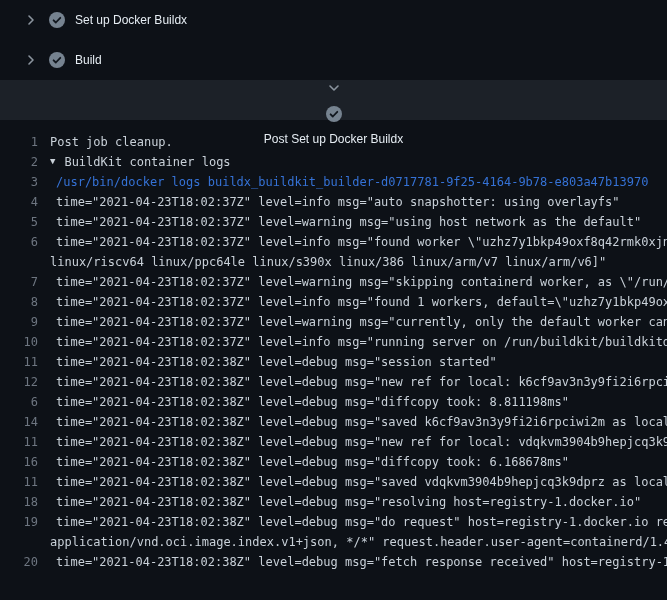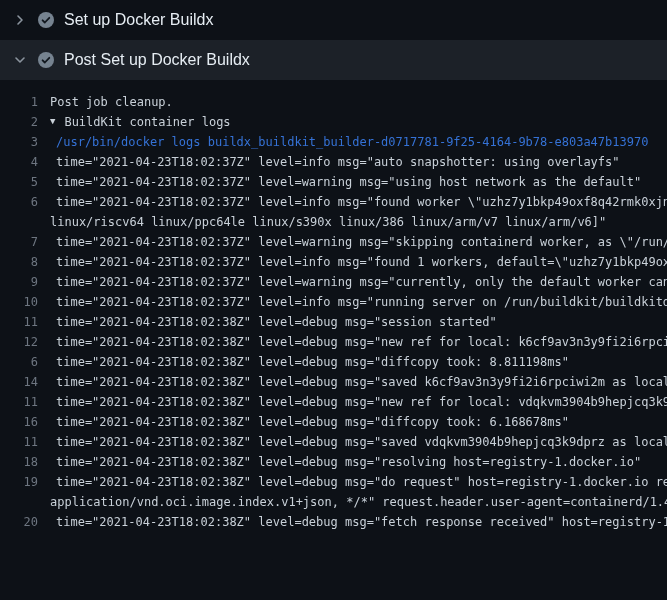--- a/index.html
+++ b/index.html
@@ -16,26 +16,26 @@
   *{box-sizing:border-box;}
   html,body{margin:0;padding:0;}
   body{
     width:667px;height:600px;overflow:hidden;
     background:var(--background);
     font-family:"Liberation Sans",sans-serif;
   }
   
   .step{
     display:flex;align-items:center;
-    height:40px;padding:0 12px;gap:10px;
+    height:40px;padding:0 23px;gap:10px;
     color:var(--header-text);
-    font-size:16px;
+    font-size:12px;
     cursor:pointer;
   }
-  .step.expanded{background:var(--header-expanded-bg);}
+  .step.expanded{background:var(--header-expanded-bg);flex-direction:column;}
   .chev{width:16px;height:16px;flex:none;display:flex;align-items:center;justify-content:center;}
   .chev svg{transition:transform .1s;}
   .step.expanded .chev svg{transform:rotate(90deg);}
   .check{width:16px;height:16px;flex:none;display:flex;align-items:center;justify-content:center;}
   .step-title{white-space:nowrap;}
   
   .log{
     padding-top:12px;
     font-family:"DejaVu Sans Mono","Liberation Mono",monospace;
     font-size:12px;
@@ -73,20 +73,34 @@
       </svg>
     </span>
     <span class="check">
       <svg width="16" height="16" viewBox="0 0 16 16">
         <circle cx="8" cy="8" r="8" style="fill:var(--check-bg)"></circle>
         <path d="M4.6 8.3l2.2 2.2 4.5-4.7" fill="none" style="stroke:var(--check-mark)" stroke-width="1.8" stroke-linecap="round" stroke-linejoin="round"></path>
       </svg>
     </span>
     <span class="step-title">Set up Docker Buildx</span>
   </div>
+      <div class="step">
+    <span class="chev">
+      <svg width="16" height="16" viewBox="0 0 16 16">
+        <path d="M6 4l4 4-4 4" fill="none" style="stroke:var(--chevron-color)" stroke-width="1.6" stroke-linecap="round" stroke-linejoin="round"></path>
+      </svg>
+    </span>
+    <span class="check">
+      <svg width="16" height="16" viewBox="0 0 16 16">
+        <circle cx="8" cy="8" r="8" style="fill:var(--check-bg)"></circle>
+        <path d="M4.6 8.3l2.2 2.2 4.5-4.7" fill="none" style="stroke:var(--check-mark)" stroke-width="1.8" stroke-linecap="round" stroke-linejoin="round"></path>
+      </svg>
+    </span>
+    <span class="step-title">Build</span>
+  </div>
       <div class="step expanded">
     <span class="chev">
       <svg width="16" height="16" viewBox="0 0 16 16">
         <path d="M6 4l4 4-4 4" fill="none" style="stroke:var(--chevron-color)" stroke-width="1.6" stroke-linecap="round" stroke-linejoin="round"></path>
       </svg>
     </span>
     <span class="check">
       <svg width="16" height="16" viewBox="0 0 16 16">
         <circle cx="8" cy="8" r="8" style="fill:var(--check-bg)"></circle>
         <path d="M4.6 8.3l2.2 2.2 4.5-4.7" fill="none" style="stroke:var(--check-mark)" stroke-width="1.8" stroke-linecap="round" stroke-linejoin="round"></path>

